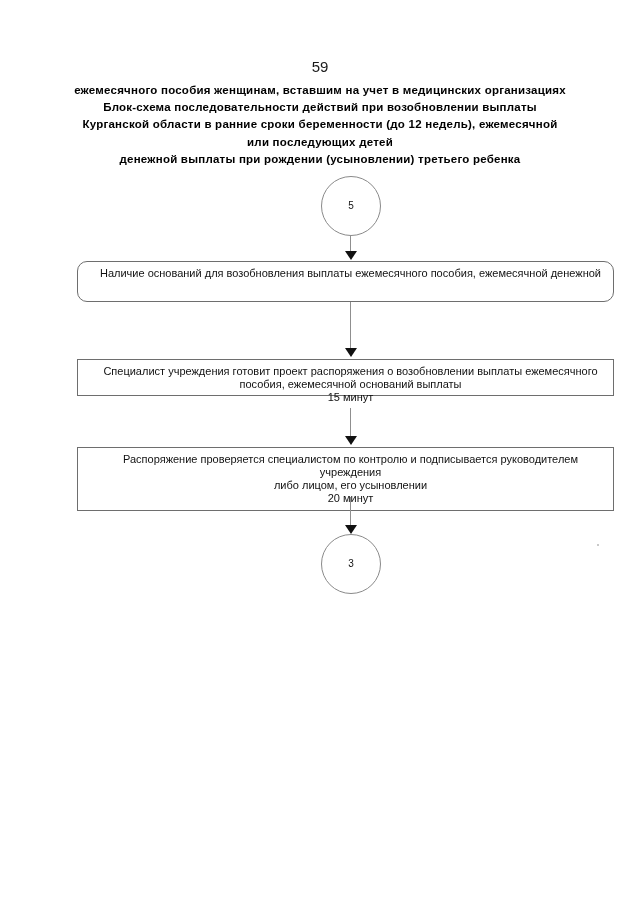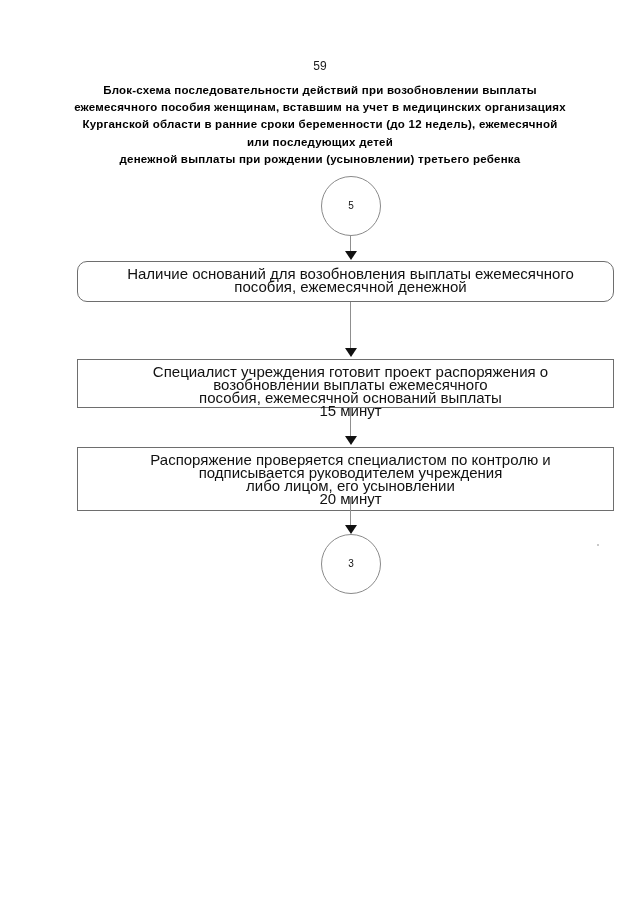--- a/index.html
+++ b/index.html
@@ -25,21 +25,21 @@
     background: #ffffff;
   }
 
   
   .page-number {
     position: absolute;
     top: 60px;
     left: 0;
     width: 640px;
     text-align: center;
-    font-size: 12px;
+    font-size: 15px;
     line-height: 13px;
     color: #1a1a1a;
   }
 
   
   .doc-title {
     position: absolute;
     top: 82px;
     left: 62px;
     width: 516px;
@@ -66,21 +66,21 @@
     line-height: 12px;
     color: #111111;
   }
 
   .node-box {
     position: absolute;
     box-sizing: border-box;
     border: 1px solid #6e6e6e;
     background: #ffffff;
     text-align: center;
-    font-size: 15px;
+    font-size: 11px;
     line-height: 13px;
     color: #111111;
     padding: 5px 10px 4px 20px;
   }
   .node-box.rounded {
     border-radius: 10px;
   }
   .node-box .bline { display: block; }
 
   
@@ -107,42 +107,42 @@
   }
 </style>
 </head>
 <body>
 
 <div class="page">
 
   <div class="page-number">59</div>
 
   <div class="doc-title">
+    <span class="tline">ежемесячного пособия женщинам, вставшим на учет в медицинских организациях</span>
     <span class="tline">Блок-схема последовательности действий при возобновлении выплаты</span>
-    <span class="tline">ежемесячного пособия женщинам, вставшим на учет в медицинских организациях</span>
     <span class="tline">Курганской области в ранние сроки беременности (до 12 недель), ежемесячной</span>
     <span class="tline">или последующих детей</span>
     <span class="tline">денежной выплаты при рождении (усыновлении) третьего ребенка</span>
   </div>
 
   <div class="node-circle" style="left:321px; top:176px; width:60px; height:60px;">
     <span>5</span>
   </div>
 
   <div class="connector" style="left:350px; top:236px; height:17px;"></div>
   <div class="arrowhead" style="left:345px; top:251px;"></div>
 
   <div class="node-box rounded" style="left:77px; top:261px; width:537px; height:41px;">
     <span class="bline">Наличие оснований для возобновления выплаты ежемесячного пособия, ежемесячной денежной</span>
   </div>
 
   <div class="connector" style="left:350px; top:302px; height:46px;"></div>
   <div class="arrowhead" style="left:345px; top:348px;"></div>
 
-  <div class="node-box" style="left:77px; top:359px; width:537px; height:49px;">
+  <div class="node-box" style="left:77px; top:359px; width:537px; height:37px;">
     <span class="bline">Специалист учреждения готовит проект распоряжения о возобновлении выплаты ежемесячного</span>
     <span class="bline">пособия, ежемесячной оснований выплаты</span>
     <span class="bline">15 минут</span>
   </div>
 
   <div class="connector" style="left:350px; top:408px; height:28px;"></div>
   <div class="arrowhead" style="left:345px; top:436px;"></div>
 
   <div class="node-box" style="left:77px; top:447px; width:537px; height:64px;">
     <span class="bline">Распоряжение проверяется специалистом по контролю и подписывается руководителем учреждения</span>

